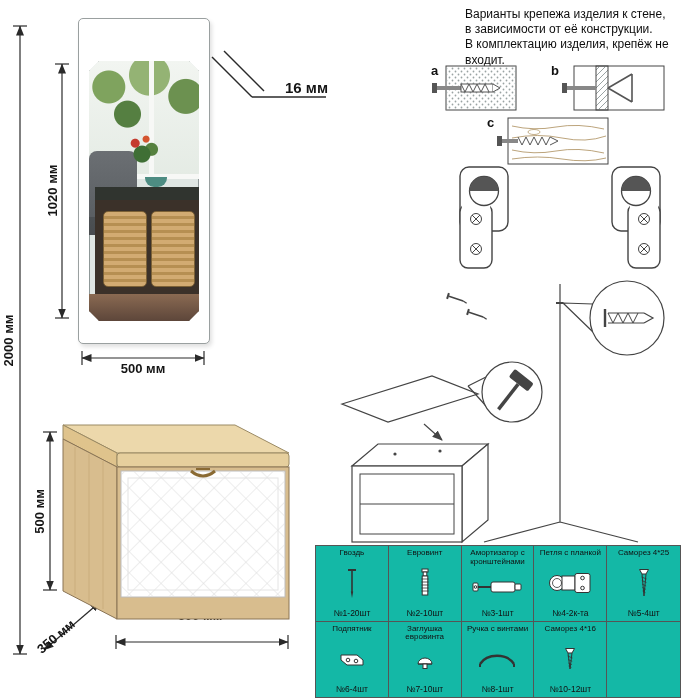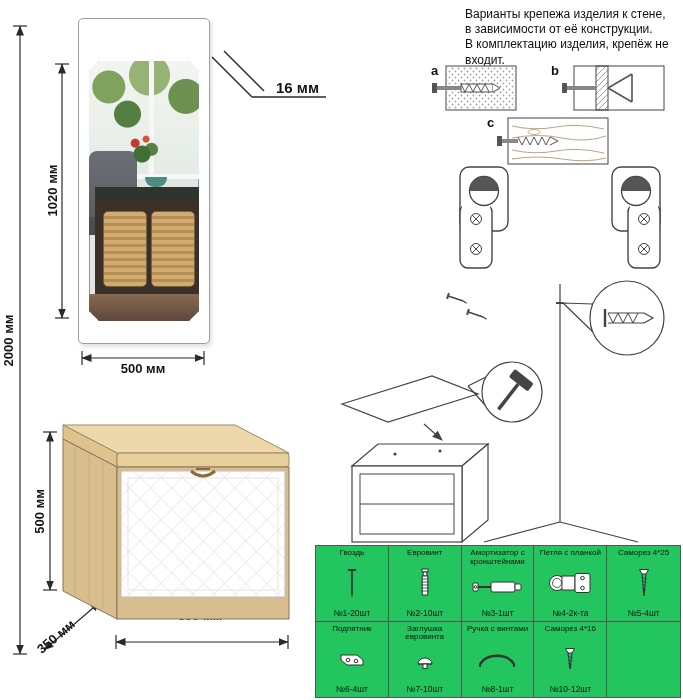--- a/index.html
+++ b/index.html
@@ -37,21 +37,21 @@
   .sc-bowl{left:56px;top:116px;width:22px;height:10px;background:#4d8c82;border-radius:0 0 9px 9px;}
   .sc-table{left:6px;top:126px;width:104px;height:13px;background:#30342f;}
   .sc-unit{left:6px;top:139px;width:104px;height:94px;background:#3b3129;}
   .sc-basket{top:150px;width:42px;height:74px;border:1px solid #7c6136;border-radius:5px;
      background:repeating-linear-gradient(180deg,#d2ab72 0 4px,#b68f52 4px 7px);}
   .sc-floor{left:0;top:233px;width:110px;height:27px;
      background:linear-gradient(#8a6a52,#5d463a);}
   
   .parts{position:absolute;left:315px;top:545px;width:366px;height:153px;
          display:grid;grid-template-columns:repeat(5,1fr);grid-template-rows:1fr 1fr;
-         border:1px solid #555;background:#22c55e;box-sizing:border-box;}
+         border:1px solid #555;background:#14b8a6;box-sizing:border-box;}
   .cell{border-right:1px solid #555;border-bottom:1px solid #555;display:flex;
         flex-direction:column;align-items:center;justify-content:space-between;
         padding:3px 2px;box-sizing:border-box;min-width:0;}
   .cell:nth-child(5n){border-right:none;align-items:center;}
   .cell:nth-child(n+6){border-bottom:none;}
   .cell-name{font-size:8px;line-height:1.12;text-align:center;color:#111;}
   .cell-icon{flex:1;display:flex;align-items:center;justify-content:center;}
   .cell-qty{font-size:8.5px;color:#111;}
 </style>
 </head>
@@ -91,21 +91,21 @@
       <g stroke-width="1.4">
         <path d="M212,57 L252,97"></path>
         <path d="M224,51 L264,91"></path>
         <path d="M252,97 H326"></path>
       </g>
     </g>
   </svg>
 
   <div class="dim-label" style="left:-24px;top:333px;width:64px;transform:rotate(-90deg);">2000 мм</div>
   <div class="dim-label" style="left:20px;top:183px;width:64px;transform:rotate(-90deg);">1020 мм</div>
-  <div class="dim-label" style="left:276px;top:79px;width:64px;text-align:left;font-size:15px;">16 мм</div>
+  <div class="dim-label" style="left:264px;top:79px;width:64px;text-align:right;font-size:15px;">16 мм</div>
   <div class="dim-label" style="left:103px;top:361px;width:80px;">500 мм</div>
   <div class="dim-label" style="left:7px;top:504px;width:64px;transform:rotate(-90deg);">500 мм</div>
   <div class="dim-label" style="left:24px;top:629px;width:64px;transform:rotate(-40deg);">350 мм</div>
   <div class="dim-label" style="left:160px;top:608px;width:80px;">600 мм</div>
 
   <div class="mirror">
     <div class="glass">
       <div class="sc-window"></div>
       <div class="sc-leaves"></div>
       <div class="sc-frame-v"></div>

